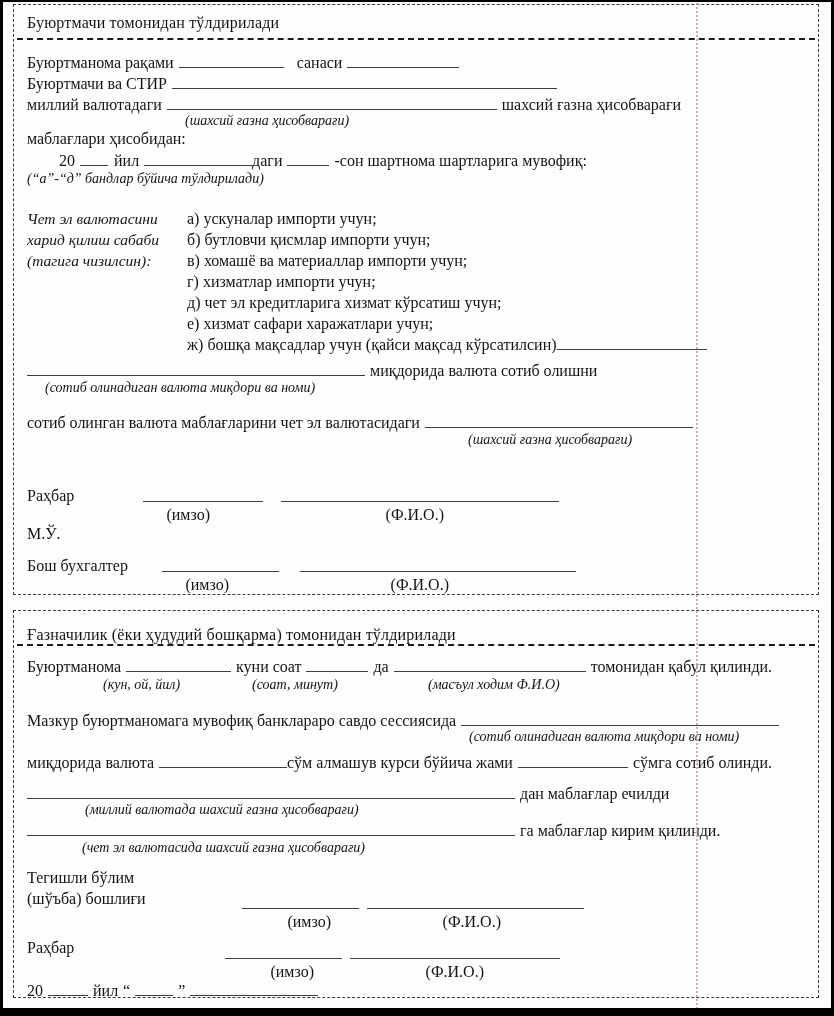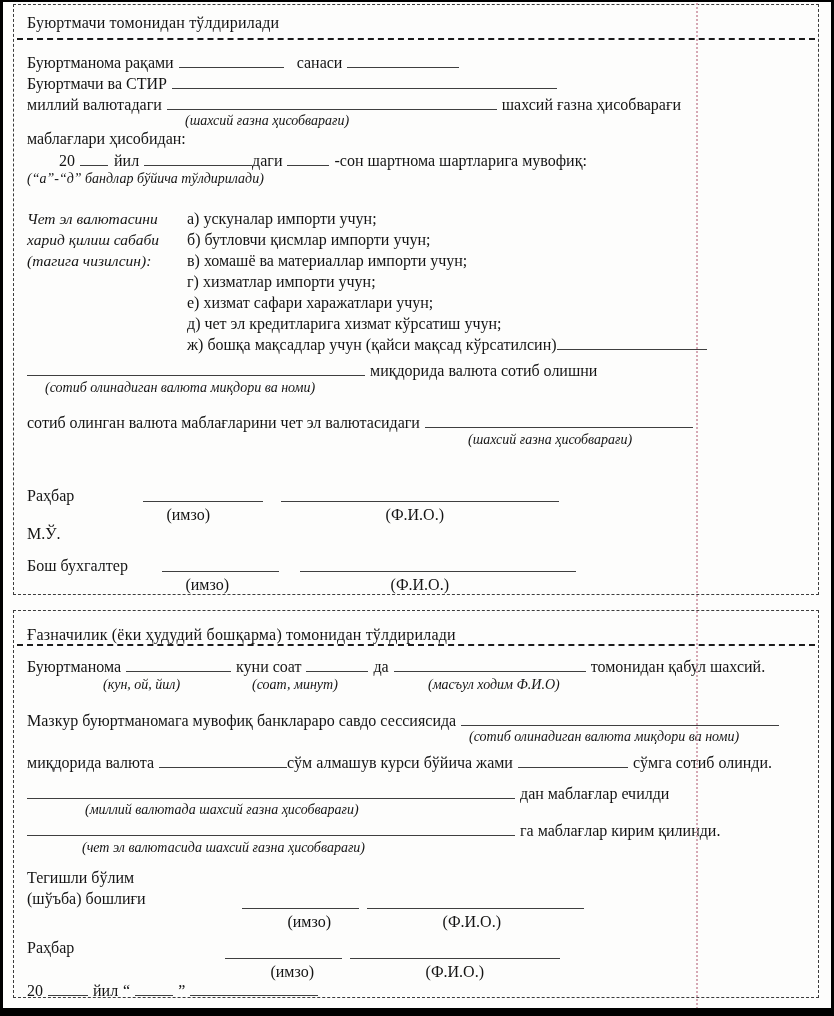--- a/index.html
+++ b/index.html
@@ -56,22 +56,22 @@
     <div class="row hint cols" style="top:203px;left:13px;font-size:15.5px;">
       <div>Чет эл валютасини</div>
       <div>харид қилиш сабаби</div>
       <div>(тагига чизилсин):</div>
     </div>
     <div class="row cols" style="top:203px;left:173px;">
       <div>а) ускуналар импорти учун;</div>
       <div>б) бутловчи қисмлар импорти учун;</div>
       <div>в) хомашё ва материаллар импорти учун;</div>
       <div>г) хизматлар импорти учун;</div>
+      <div>д) чет эл кредитларига хизмат кўрсатиш учун;</div>
       <div>е) хизмат сафари харажатлари учун;</div>
-      <div>д) чет эл кредитларига хизмат кўрсатиш учун;</div>
       <div><span>ж) бошқа мақсадлар учун (қайси мақсад кўрсатилсин)</span><span class="blank tight" style="width:150px;margin-left:0;"></span></div>
     </div>
 
     <div class="row" style="top:356px;left:13px;">
       <span class="blank" style="width:338px;margin-left:0;"></span><span>миқдорида валюта сотиб олишни</span>
     </div>
     <div class="row hint" style="top:375px;left:31px;">(сотиб олинадиган валюта миқдори ва номи)</div>
 
     <div class="row" style="top:408px;left:13px;">
       <span>сотиб олинган валюта маблағларини чет эл валютасидаги</span><span class="blank" style="width:268px;"></span>
@@ -100,21 +100,21 @@
       <span class="abs ctr" style="left:155px;width:60px;">(имзо)</span>
       <span class="abs ctr" style="left:355px;width:80px;">(Ф.И.О.)</span>
     </div>
   </section>
 
   <section class="box" style="top:610px;height:388px;">
     <div class="row bold" style="top:15px;left:13px;text-align:center;">Ғазначилик (ёки ҳудудий бошқарма) томонидан тўлдирилади</div>
     <div class="sep" style="top:33px;"></div>
 
     <div class="row" style="top:46px;left:13px;">
-      <span>Буюртманома</span><span class="blank" style="width:105px;"></span><span>куни соат</span><span class="blank" style="width:62px;"></span><span>да</span><span class="blank" style="width:192px;"></span><span>томонидан қабул шахсий.</span>
+      <span>Буюртманома</span><span class="blank" style="width:105px;"></span><span>куни соат</span><span class="blank" style="width:62px;"></span><span>да</span><span class="blank" style="width:192px;"></span><span>томонидан қабул қилинди.</span>
     </div>
     <div class="row hint" style="top:66px;left:0;width:806px;">
       <span class="abs" style="left:89px;">(кун, ой, йил)</span>
       <span class="abs" style="left:238px;">(соат, минут)</span>
       <span class="abs" style="left:414px;">(масъул ходим Ф.И.О)</span>
     </div>
 
     <div class="row" style="top:100px;left:13px;">
       <span>Мазкур буюртманомага мувофиқ банклараро савдо сессиясида</span><span class="blank" style="width:318px;"></span>
     </div>

